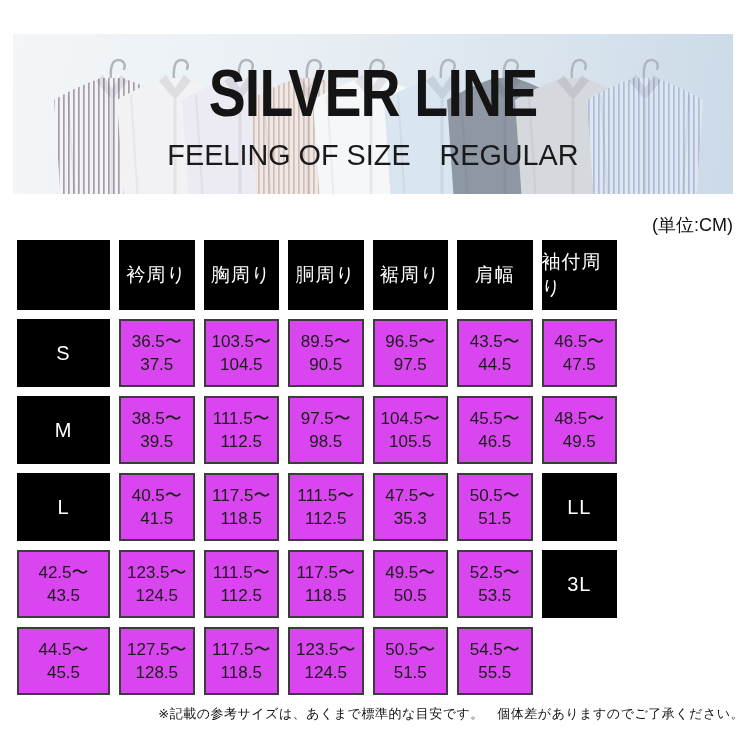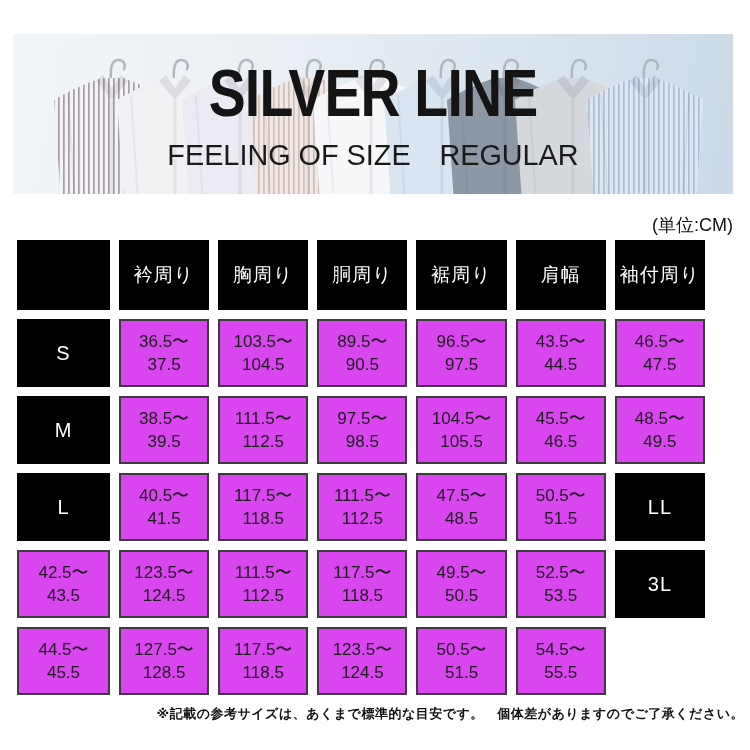--- a/index.html
+++ b/index.html
@@ -25,41 +25,41 @@
     font-size:30px;line-height:1;font-weight:400;color:#1a1a1a;
     transform:scaleX(.96);white-space:pre;
   }
   
   .unit{
     position:absolute;top:213px;right:17px;
     font-size:18px;color:#111;
   }
   
   .size-table{
-    position:absolute;left:17px;top:240px;width:688px;
+    position:absolute;left:17px;top:240px;width:600px;
     display:grid;
     grid-template-columns:93px repeat(6,1fr);
     grid-template-rows:70px repeat(5,68px);
     column-gap:9px;row-gap:9px;
   }
   .hcell,.lcell{
     background:#000;color:#fff;
     display:flex;align-items:center;justify-content:center;
   }
   .hcell{font-size:19px;letter-spacing:1px;}
   .lcell{font-size:20px;letter-spacing:1px;}
   .vcell{
     background:#d946ef;border:2px solid #3c3c3c;box-sizing:border-box;
     display:flex;flex-direction:column;align-items:center;justify-content:center;
     font-size:17px;line-height:23px;color:#1c1c1c;
   }
   
   .footnote{
     position:absolute;top:705px;right:6px;
-    font-size:13px;color:#111;letter-spacing:.5px;font-weight:bold;
+    font-size:13px;color:#111;letter-spacing:.5px;
   }
 </style>
 </head>
 <body>
 
 <div class="banner">
   <div id="shirt-illustration">
       <svg width="720" height="168" viewBox="0 0 720 168">
         <defs>
           <pattern id="st0" width="5" height="5" patternUnits="userSpaceOnUse">
@@ -203,21 +203,21 @@
     <div class="vcell">
       <span>117.5〜</span>
       <span>118.5</span>
     </div>
     <div class="vcell">
       <span>111.5〜</span>
       <span>112.5</span>
     </div>
     <div class="vcell">
       <span>47.5〜</span>
-      <span>48.5</span>
+      <span>35.3</span>
     </div>
     <div class="vcell">
       <span>50.5〜</span>
       <span>51.5</span>
     </div>
     <div class="lcell">LL</div>
     <div class="vcell">
       <span>42.5〜</span>
       <span>43.5</span>
     </div>

